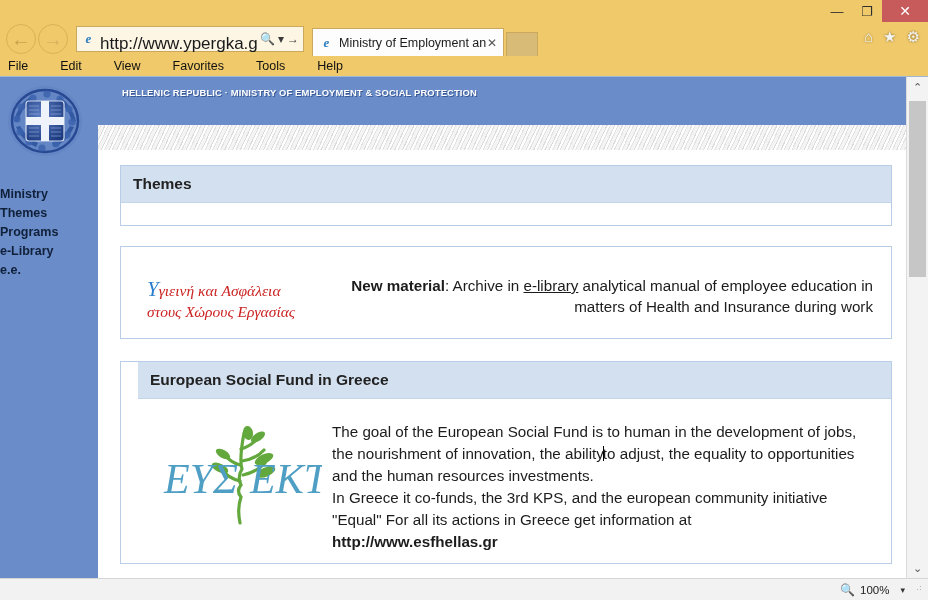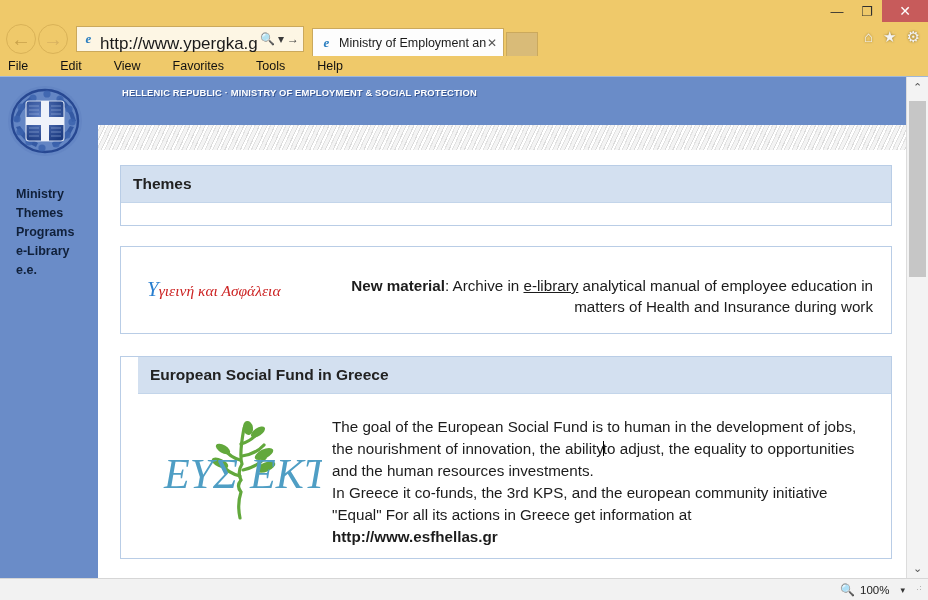--- a/index.html
+++ b/index.html
@@ -97,21 +97,21 @@
   
   #left-col {
     width: 98px; flex: none; background: #6a8cc8;
     position: relative;
   }
   #crest {
     position: absolute; left: 4px; top: 2px;
     width: 82px; height: 82px;
   }
   #sidebar-nav {
-    position: absolute; top: 108px; left: 16px; width: 122px;
+    position: absolute; top: 108px; left: 0; width: 122px;
   }
   .side-item {
     font-size: 12.5px; font-weight: bold; color: #10203a;
     padding: 2px 0 2px 0; line-height: 15px;
   }
 
   
   #right-col { flex: 1; display: flex; flex-direction: column; background: #fff; min-width: 0; }
   #banner {
     height: 48px; background: #6a8cc8; position: relative; flex: none;
@@ -343,20 +343,21 @@
         <div id="content">
 
           <div class="panel" id="themes-panel">
             <div class="panel-head">Themes</div>
             <div class="panel-body" id="themes-body"></div>
           </div>
 
           <div class="panel" id="newmat-panel">
             <div id="newmat-logo">
               <span class="initial">Υ</span><span>γιεινή και Ασφάλεια</span><br>
+              <span>στους Χώρους Εργασίας</span>
             </div>
             <div id="newmat-text">
               <b>New material</b><span>: Archive in </span><a class="lnk" href="#">e-library</a><span> analytical manual of employee education in matters of Health and Insurance during work</span>
             </div>
           </div>
 
           <div class="panel" id="esf-panel">
             <div class="panel-head">European Social Fund in Greece</div>
             <div id="esf-body">
 

